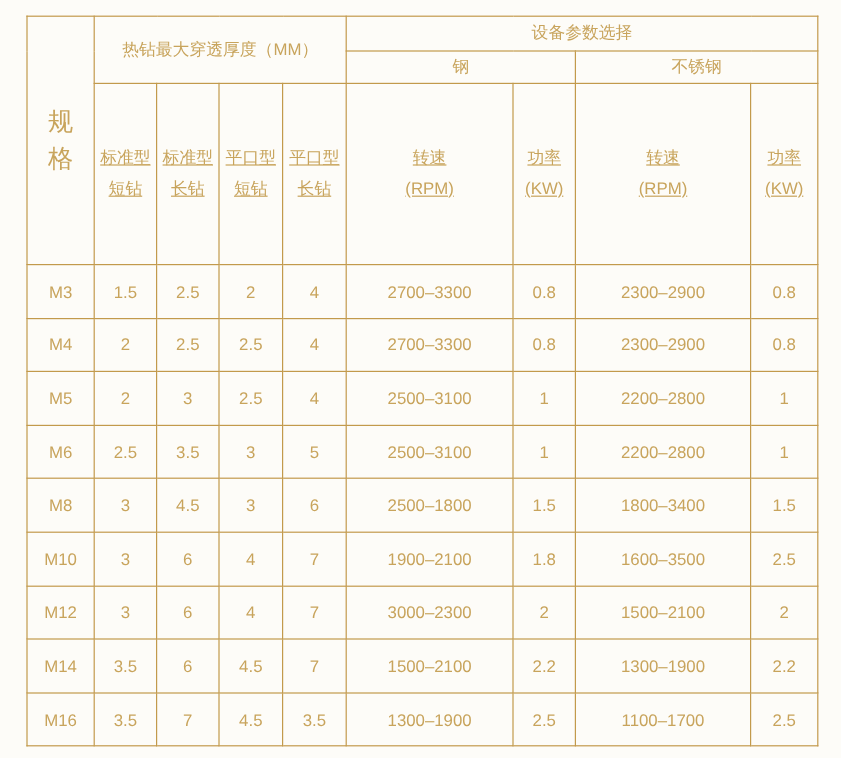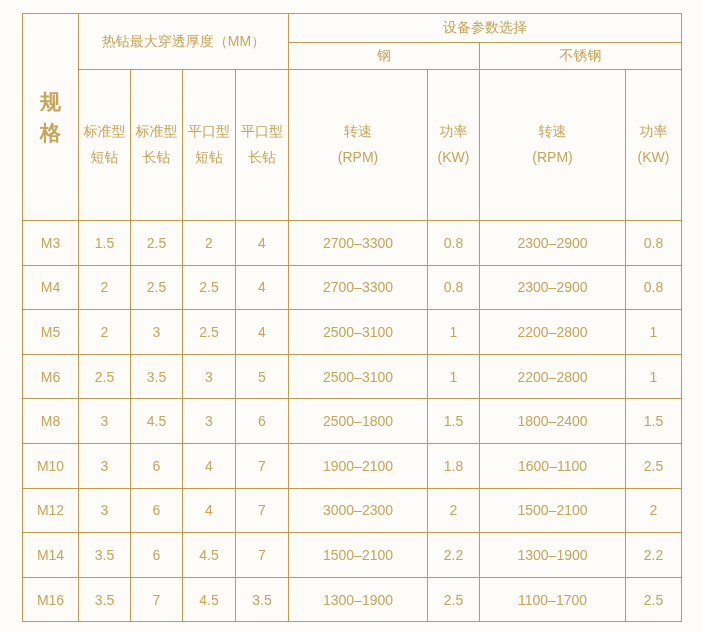--- a/index.html
+++ b/index.html
@@ -33,29 +33,29 @@
     border: 1px solid var(--border);
     text-align: center;
     vertical-align: middle;
     font-weight: normal;
     color: var(--text);
     font-size: 14px;
     background: var(--bg);
   }
   tr.hr1 { height: 29px; }
   tr.hr2 { height: 27px; }
-  tr.hr3 { height: 151px; }
+  tr.hr3 { height: 151px; text-decoration: underline; }
   tbody tr { height: 44.6px; margin-top: 32px; }
   .group-h { font-size: 15px; }
   .corner-cell { font-size: 15px; }
   .corner-cell .vertical {
     display: inline-block;
     width: 1.1em;
     font-size: 21px;
-    font-weight: bold;
+    font-weight: normal;
     line-height: 1.5;
     word-break: break-all;
     letter-spacing: 0;
   }
   .two-line { line-height: 1.85; font-size: 14.5px; }
   .two-line span { display: block; }
   tbody td, tbody th { font-size: 14.5px; }
 </style>
 </head>
 <body>
@@ -166,32 +166,32 @@
           <td>1</td>
         </tr>
         <tr>
           <th>M8</th>
           <td>3</td>
           <td>4.5</td>
           <td>3</td>
           <td>6</td>
           <td>2500–1800</td>
           <td>1.5</td>
-          <td>1800–2400</td>
+          <td>1800–3400</td>
           <td>1.5</td>
         </tr>
         <tr>
           <th>M10</th>
           <td>3</td>
           <td>6</td>
           <td>4</td>
           <td>7</td>
           <td>1900–2100</td>
           <td>1.8</td>
-          <td>1600–1100</td>
+          <td>1600–3500</td>
           <td>2.5</td>
         </tr>
         <tr>
           <th>M12</th>
           <td>3</td>
           <td>6</td>
           <td>4</td>
           <td>7</td>
           <td>3000–2300</td>
           <td>2</td>

